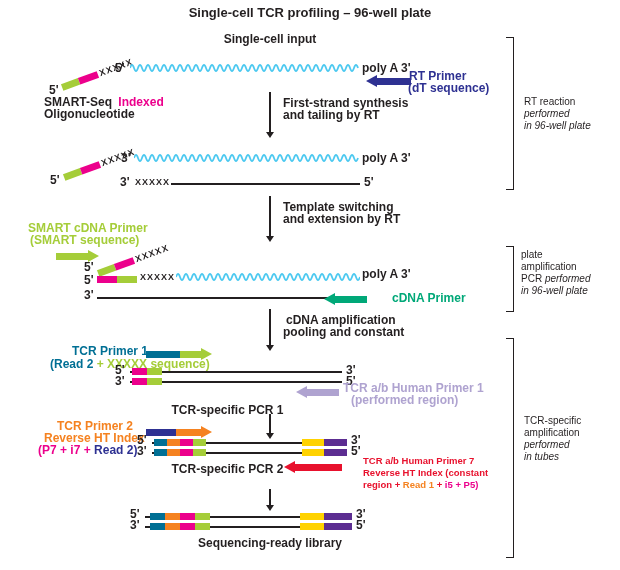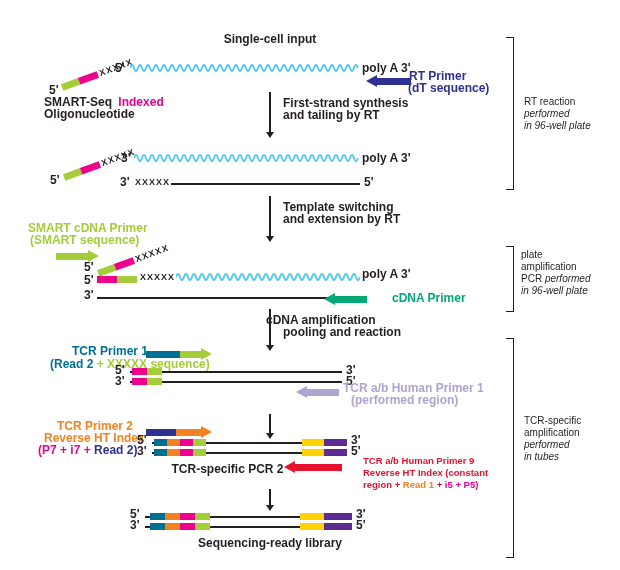--- a/index.html
+++ b/index.html
@@ -29,20 +29,21 @@
   .steel { color:#006F94; } .orange { color:#F58220; } .lav { color:#AFA3D0; }
   .red { color:#E8112D; } .mag { color:#EC008C; }
   .wave { position:absolute; }
   .wave path { fill:none; stroke:#4DC9F0; stroke-width:1.8px; }
 </style>
 </head>
 <body>
 
 <div class="canvas">
 
+  <div class="t12 ctr" style="left:20px; top:5px; width:580px">Single-cell TCR profiling – 96-well plate</div>
   <div class="t ctr" style="left:150px; top:33px; width:240px">Single-cell input</div>
 
   <div class="t" style="left:49px; top:84px">5'</div>
   <div class="oligo" style="left:62px; top:82px; transform:rotate(-20deg)">
     <div class="seg" style="width:18px; background:#A5CD39"></div>
     <div class="seg" style="width:20px; background:#EC008C"></div>
     <span class="xx">XXXXX</span>
   </div>
   <div class="t" style="left:115px; top:62px">5'</div>
   <svg class="wave" style="left:130px; top:61px" width="230" height="14" viewBox="0 0 230 14">
@@ -119,22 +120,22 @@
   <div class="comp-arrow" style="left:324px; top:293px">
     <div class="tri-l" style="border-right-color:#00A878"></div>
     <div class="shaft" style="width:32px; background:#00A878"></div>
   </div>
   <div class="t tealg" style="left:392px; top:292px">cDNA Primer</div>
 
   <div class="down-arrow" style="left:265px; top:309px; height:42px">
     <div class="da-line"></div>
     <div class="da-head"></div>
   </div>
-  <div class="t" style="left:266px; top:314px">cDNA amplification</div>
-  <div class="t" style="left:283px; top:326px">pooling and reaction</div>
+  <div class="t" style="left:286px; top:314px">cDNA amplification</div>
+  <div class="t" style="left:283px; top:326px">pooling and constant</div>
 
   <div class="t steel" style="left:72px; top:345px">TCR Primer 1</div>
   <div class="comp-arrow" style="left:146px; top:348px">
     <div class="shaft" style="width:34px; background:#006F94"></div>
     <div class="shaft" style="width:21px; background:#A5CD39"></div>
     <div class="tri-r" style="border-left-color:#A5CD39"></div>
   </div>
   <div class="t" style="left:50px; top:358px">
     <span class="steel">(Read 2</span><span class="lime"> + XXXXX sequence)</span>
   </div>
@@ -147,20 +148,21 @@
   <div class="box" style="left:132px; top:378px; width:15px; background:#EC008C"></div>
   <div class="box" style="left:147px; top:378px; width:15px; background:#A5CD39"></div>
   <div class="t" style="left:346px; top:364px">3'</div>
   <div class="t" style="left:346px; top:375px">5'</div>
   <div class="comp-arrow" style="left:296px; top:386px">
     <div class="tri-l" style="border-right-color:#AFA3D0"></div>
     <div class="shaft" style="width:32px; background:#AFA3D0"></div>
   </div>
   <div class="t lav" style="left:343px; top:382px">TCR a/b Human Primer 1</div>
   <div class="t lav" style="left:351px; top:394px">(performed region)</div>
+  <div class="t ctr" style="left:155px; top:404px; width:145px">TCR-specific PCR 1</div>
 
   <div class="down-arrow" style="left:265px; top:414px; height:25px">
     <div class="da-line"></div>
     <div class="da-head"></div>
   </div>
 
   <div class="t orange" style="left:57px; top:420px">TCR Primer 2</div>
   <div class="t orange" style="left:44px; top:432px">Reverse HT Index</div>
   <div class="t" style="left:38px; top:444px">
     <span class="mag">(P7 + i7 + </span><span class="navy">Read 2)</span>
@@ -185,21 +187,21 @@
   <div class="box" style="left:302px; top:439px; width:22px; background:#FFD200"></div>
   <div class="box" style="left:324px; top:439px; width:23px; background:#5C2D91"></div>
   <div class="box" style="left:302px; top:449px; width:22px; background:#FFD200"></div>
   <div class="box" style="left:324px; top:449px; width:23px; background:#5C2D91"></div>
   <div class="t" style="left:351px; top:434px">3'</div>
   <div class="t" style="left:351px; top:445px">5'</div>
   <div class="comp-arrow" style="left:284px; top:461px">
     <div class="tri-l" style="border-right-color:#E8112D"></div>
     <div class="shaft" style="width:47px; background:#E8112D"></div>
   </div>
-  <div class="t red" style="left:363px; top:456px; font-size:9.5px">TCR a/b Human Primer 9</div>
+  <div class="t red" style="left:363px; top:456px; font-size:9.5px">TCR a/b Human Primer 7</div>
   <div class="t red" style="left:363px; top:468px; font-size:9.5px">Reverse HT Index (constant</div>
   <div class="t" style="left:363px; top:480px; font-size:9.5px">
     <span class="red">region + </span><span class="orange">Read 1</span><span class="red"> + </span><span class="mag">i5 + P5)</span>
   </div>
   <div class="t ctr" style="left:155px; top:463px; width:145px">TCR-specific PCR 2</div>
 
   <div class="down-arrow" style="left:265px; top:489px; height:22px">
     <div class="da-line"></div>
     <div class="da-head"></div>
   </div>

